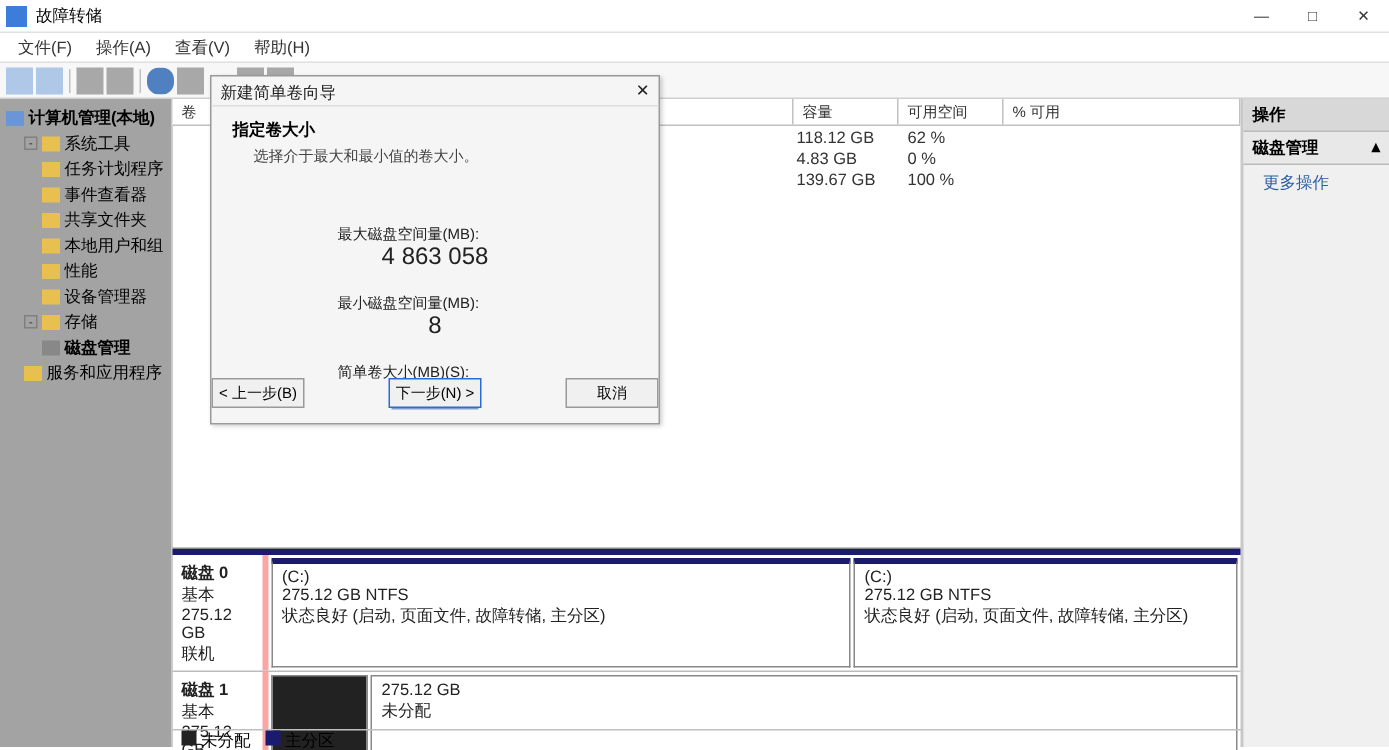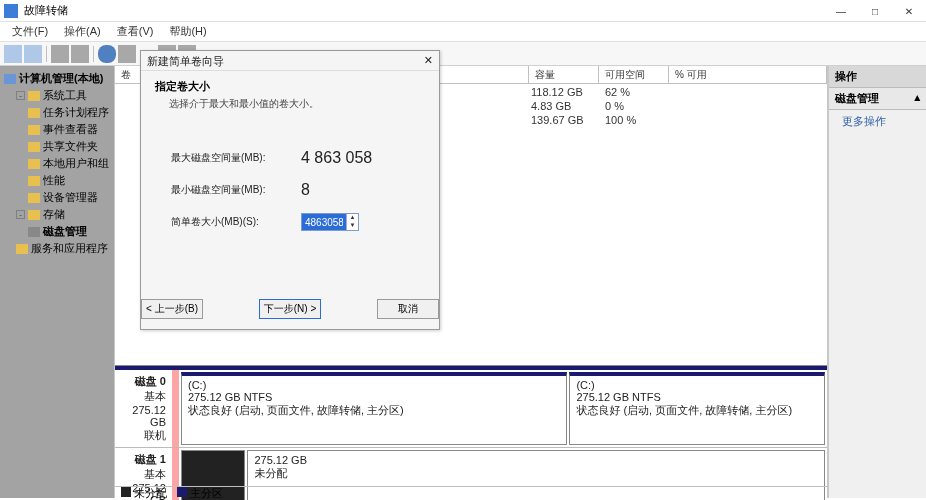--- a/index.html
+++ b/index.html
@@ -46,40 +46,40 @@
 .colheads { height: 18px; display: flex; border-bottom: 1px solid #c0c0c0; background: #fff; }
 .colheads .ch { border-right: 1px solid #c0c0c0; padding: 2px 6px; color: #333; font-size: 10px; }
 
 
 .vollist { flex: 0 0 auto; height: 282px; border-bottom: 1px solid #888; position: relative; }
 .vollist .row { position: absolute; display: flex; font-size: 10px; color: #333; }
 
 
 .disks { border-top: 4px solid #1a1a6e; }
 .diskrow { display: flex; border-bottom: 1px solid #bbb; min-height: 46px; }
-.diskhead { width: 64px; padding: 4px 6px; font-size: 10px; color: #222; border-right: 7px solid #fca5a5; text-align: right; }
+.diskhead { width: 64px; padding: 4px 6px; font-size: 10px; color: #222; border-right: 4px solid #fca5a5; }
 .diskhead .dname { font-weight: bold; }
 .diskbody { flex: 1; display: flex; padding: 2px; gap: 2px; }
 .part { border: 1px solid #888; flex: 1; padding: 3px 6px; font-size: 10px; color: #222; position: relative; }
 .part.primary { border-top: 4px solid #1a1a6e; }
 .part.black { background: #222; }
 
 
 .right { width: 98px; background: #f0f0f0; border-left: 1px solid #c8c8c8; }
 .right .hdr { background: #d8d8d8; padding: 3px 6px; font-weight: bold; border-bottom: 1px solid #bbb; display: flex; justify-content: space-between; }
 .right .item { padding: 4px 13px; color: #2b5ea5; }
 
 
-.dialog { position: absolute; left: 140px; top: 50px; width: 300px; height: 280px; background: #f5f5f5; border: 1px solid #9a9a9a; box-shadow: 1px 1px 3px rgba(0,0,0,.2); }
+.dialog { position: absolute; left: 140px; top: 50px; width: 300px; height: 233px; background: #f5f5f5; border: 1px solid #9a9a9a; box-shadow: 1px 1px 3px rgba(0,0,0,.2); }
 .dialog .dtitle { height: 20px; padding: 3px 6px; font-size: 10px; color: #222; display: flex; justify-content: space-between; border-bottom: 1px solid #ddd; }
 .dialog .dhdr { padding: 8px 14px; }
 .dialog .dhdr .h1 { font-weight: bold; font-size: 11px; }
 .dialog .dhdr .h2 { font-size: 10px; color: #444; padding: 3px 0 0 14px; }
 .dialog .dbody { padding: 30px 30px 10px 30px; }
-.dialog .drow { display: flex; align-items: center; margin-bottom: 14px; }
+.dialog .drow { display: flex; align-items: center; margin-bottom: 14px; flex-direction: column; }
 .dialog .drow .lbl { width: 130px; font-size: 10px; color: #222; }
 .dialog .drow .val { font-size: 16px; color: #222; }
 .dialog .spinner { display: inline-flex; align-items: center; border: 1px solid #7a9ccf; background: #fff; height: 18px; }
 .dialog .spinner input { border: none; width: 44px; padding: 0 3px; font-size: 10px; background: #2b6cd6; color: #fff; height: 16px; }
 .dialog .spinner .arrows { display: flex; flex-direction: column; width: 12px; }
 .dialog .spinner .arrows span { height: 8px; font-size: 6px; text-align: center; line-height: 7px; color: #333; border-left: 1px solid #aac; }
 .dialog .dbtns { position: absolute; bottom: 10px; left: 0; right: 0; display: flex; justify-content: space-between; gap: 8px; }
 .dialog .dbtns button { width: 62px; height: 20px; font-size: 10px; background: #f0f0f0; border: 1px solid #9a9a9a; }
 .dialog .dbtns button.primary { border: 1px solid #2b6cd6; }
 

